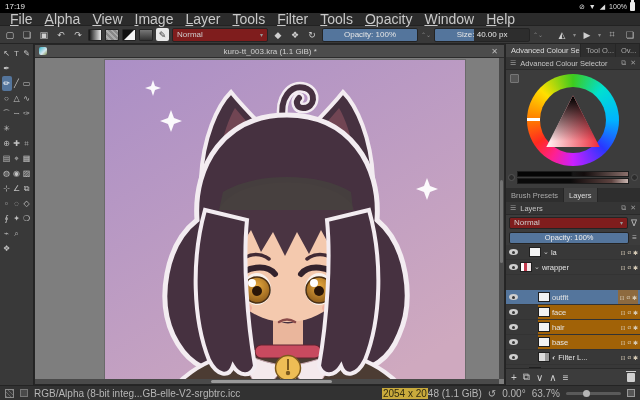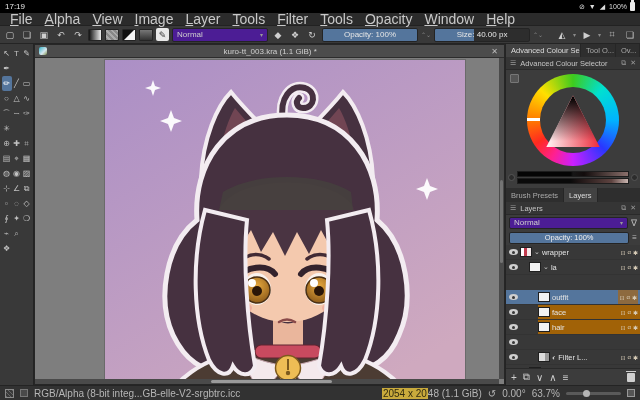--- a/index.html
+++ b/index.html
@@ -21,21 +21,21 @@
 
   
   .toolbar { height:18px; background:#393939; border-bottom:1px solid #242424; display:flex; align-items:center; padding:0 3px; gap:3px; }
   .tbtn { width:14px; height:14px; display:flex; align-items:center; justify-content:center; font-size:9px; color:#cfcfcf; border-radius:2px; }
   .chip { width:14px; height:12px; border:1px solid #242424; border-radius:1px; }
   .chip.grad { background:linear-gradient(90deg,#111,#eee); }
   .chip.pat  { background:repeating-linear-gradient(45deg,#888 0 2px,#aaa 2px 4px); }
   .chip.fgbg { background:linear-gradient(135deg,#111 0 48%,#f5f5f5 52%); }
   .chip.grad2{ background:linear-gradient(180deg,#777,#333); }
   .brushchip { width:13px; height:13px; background:#e9e9e9; border-radius:2px; color:#333; font-size:9px; display:flex; align-items:center; justify-content:center; }
-  .dd { height:14px; background:#4c1d95; border:1px solid #242424; border-radius:2px; display:flex; align-items:center; padding:0 4px; gap:6px; font-size:8px; min-width:96px; }
+  .dd { height:14px; background:#7f1d1d; border:1px solid #242424; border-radius:2px; display:flex; align-items:center; padding:0 4px; gap:6px; font-size:8px; min-width:96px; }
   .dd .caret { margin-left:auto; font-size:6px; color:#999; }
   .slider { height:14px; border:1px solid #242424; border-radius:2px; font-size:8px; color:#e6e6e6;
     display:flex; align-items:center; justify-content:center; }
   .slider.full { width:96px; background:#54759c; }
   .slider.part { width:96px; background:linear-gradient(90deg,#54759c 0 42%,#2d2d2d 42%); }
   .mini { font-size:6px; color:#8a8a8a; }
   .tb-right { margin-left:auto; display:flex; align-items:center; gap:4px; }
 
   
   .main { display:flex; height:341px; }
@@ -371,46 +371,46 @@
       </span>
       <span class="funnel">∇</span>
     </div>
     <div class="oprow">
       <span class="opslider">Opacity: 100%</span>
       <span class="menu3">≡</span>
     </div>
     <div class="layerlist">
         <div class="lrow">
           <span class="eye"></span>
+          <span style="width: 9px; flex: 0 0 9px;"></span>
+          <span class="lcontent">
+            <span class="lthumb white"></span>
+            <span class="chev">⌄</span>
+            <span class="lname">la</span>
+            <span class="licons">
+              <span>⊡</span>
+              <span>α</span>
+              <span>✱</span>
+            </span>
+          </span>
+        </div>
+        <div class="lrow">
+          <span class="eye"></span>
           <span style="width: 0px; flex: 0 0 0px;"></span>
           <span class="lcontent">
             <span class="lthumb wrapper"></span>
             <span class="chev">⌄</span>
             <span class="lname">wrapper</span>
             <span class="licons">
               <span>⊡</span>
               <span>α</span>
               <span>✱</span>
             </span>
           </span>
         </div>
-        <div class="lrow">
-          <span class="eye"></span>
-          <span style="width: 9px; flex: 0 0 9px;"></span>
-          <span class="lcontent">
-            <span class="lthumb white"></span>
-            <span class="chev">⌄</span>
-            <span class="lname">la</span>
-            <span class="licons">
-              <span>⊡</span>
-              <span>α</span>
-              <span>✱</span>
-            </span>
-          </span>
-        </div>
         <div class="lrow sel">
           <span class="eye"></span>
           <span style="width: 18px; flex: 0 0 18px;"></span>
           <span class="lcontent tan">
             <span class="lthumb paint"></span>
             <span class="lname">outfit</span>
             <span class="licons">
               <span>⊡</span>
               <span>α</span>
               <span>✱</span>
@@ -439,20 +439,29 @@
             <span class="licons">
               <span>⊡</span>
               <span>α</span>
               <span>✱</span>
             </span>
           </span>
         </div>
         <div class="lrow">
           <span class="eye"></span>
           <span style="width: 18px; flex: 0 0 18px;"></span>
+          <span class="lcontent tan">
+            <span class="lthumb paint"></span>
+            <span class="lname">base</span>
+            <span class="licons">
+              <span>⊡</span>
+              <span>α</span>
+              <span>✱</span>
+            </span>
+          </span>
         </div>
         <div class="lrow">
           <span class="eye"></span>
           <span style="width: 18px; flex: 0 0 18px;"></span>
           <span class="lcontent">
             <span class="lthumb filter"></span>
             <span class="chev">◐</span>
             <span class="lname">Filter L...</span>
             <span class="licons">
               <span>⊡</span>

